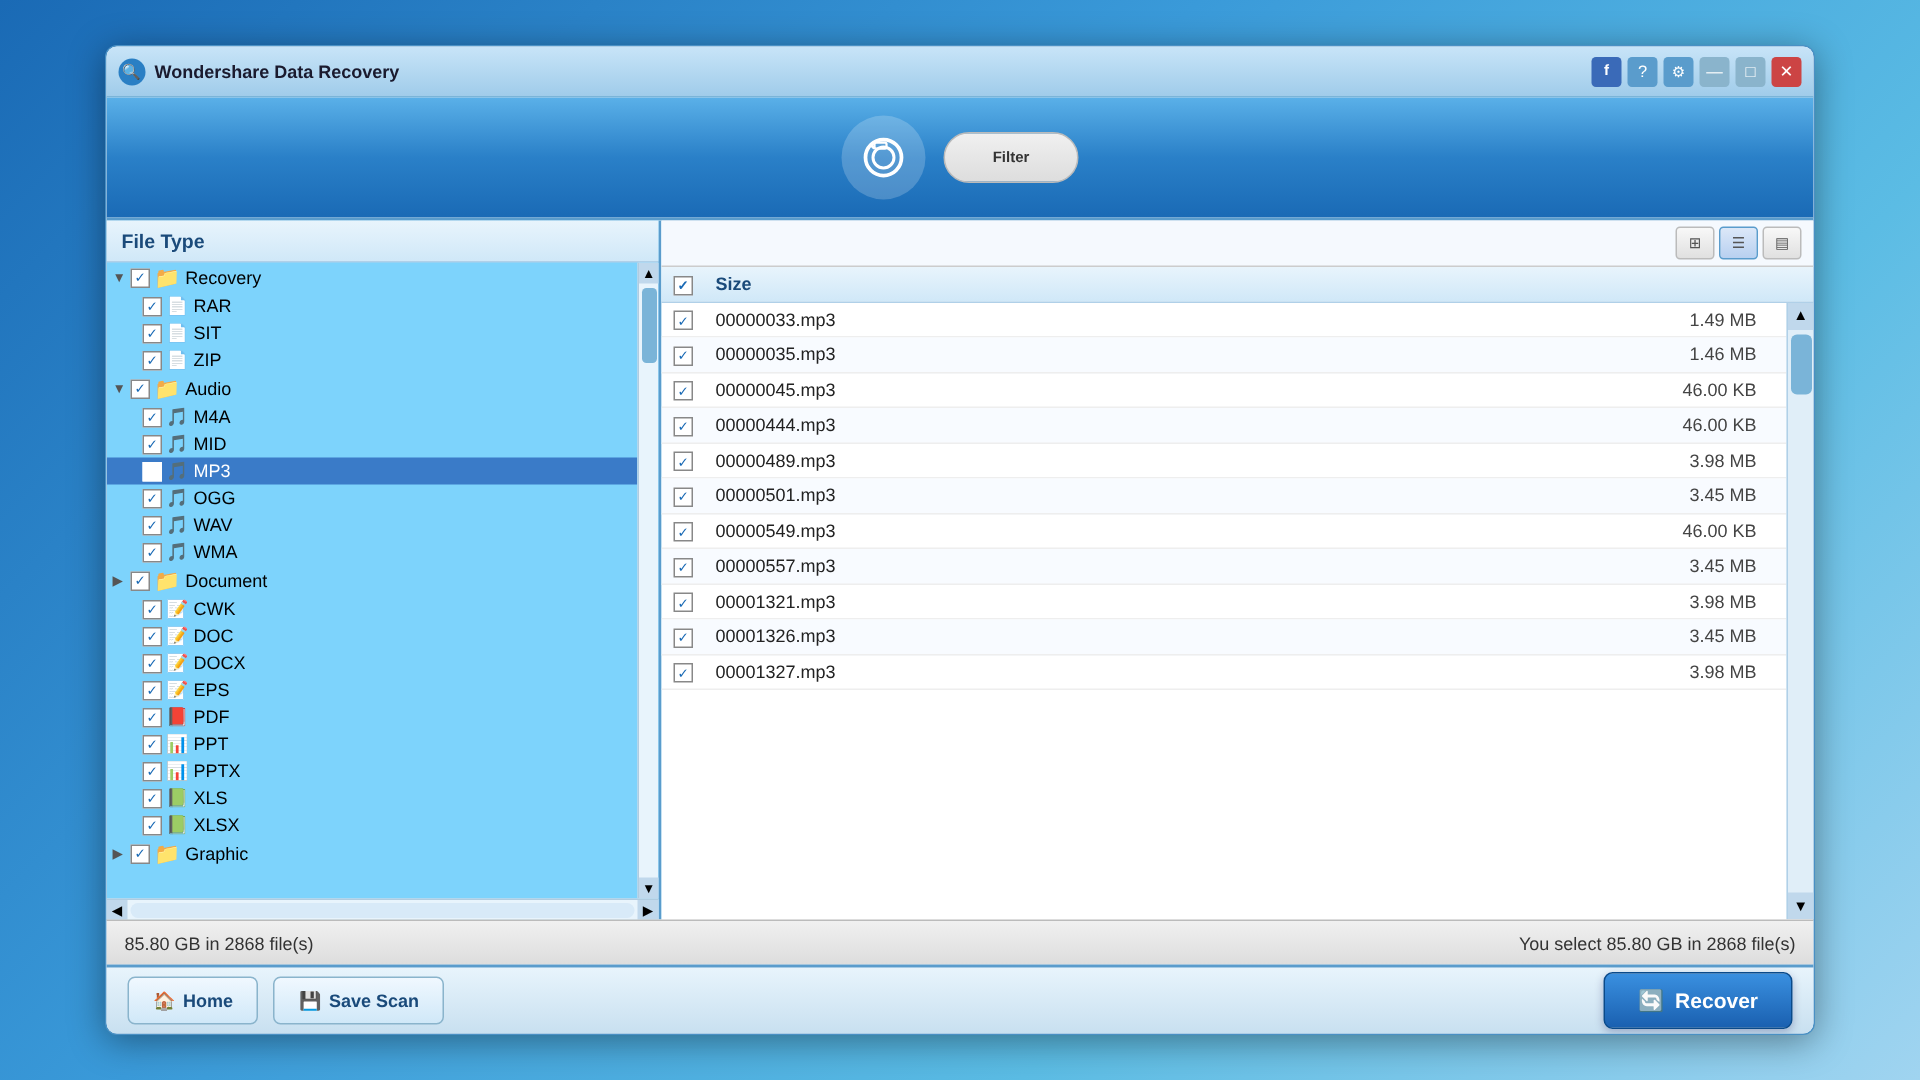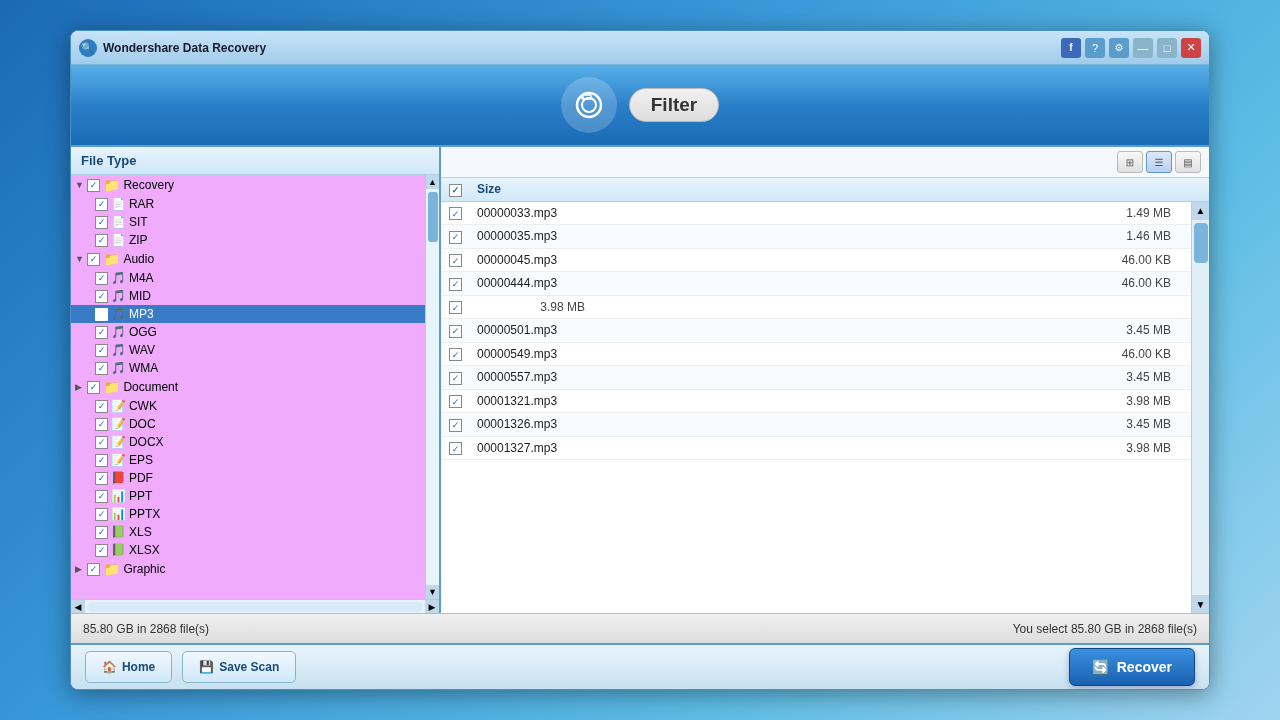--- a/index.html
+++ b/index.html
@@ -94,39 +94,39 @@
       font-size: 13px;
       color: #888;
       outline: none;
       background: #fff;
     }
     .filter-btn {
       width: 90px; height: 34px;
       background: linear-gradient(180deg, #f0f0f0 0%, #ddd 100%);
       border: 1px solid #bbb;
       border-radius: 17px;
-      font-size: 19px;
+      font-size: 10px;
       font-weight: 600;
       color: #333;
       cursor: pointer;
     }
     
     .main-content {
       display: flex;
       flex: 1;
       overflow: hidden;
       border-top: 2px solid #5a9ccc;
     }
     
     .left-panel {
       width: 370px;
       border-right: 2px solid #5a9ccc;
       display: flex;
       flex-direction: column;
-      background: #f0abfc;
+      background: #7dd3fc;
     }
     .file-type-header {
       background: linear-gradient(180deg, #e8f4fc 0%, #d0e8f8 100%);
       padding: 6px 10px;
       font-size: 13px;
       font-weight: 700;
       color: #1a4a7a;
       border-bottom: 1px solid #b0d0e8;
       display: flex;
       align-items: center;
@@ -507,20 +507,21 @@
     <div class="col-check">
       <span class="cb checked"></span>
     </div>
     <div class="col-name">00000444.mp3</div>
     <div class="col-size">46.00 KB</div>
   </div>
               <div class="file-row">
     <div class="col-check">
       <span class="cb checked"></span>
     </div>
+    <div class="col-name">00000489.mp3</div>
     <div class="col-size">3.98 MB</div>
   </div>
               <div class="file-row">
     <div class="col-check">
       <span class="cb checked"></span>
     </div>
     <div class="col-name">00000501.mp3</div>
     <div class="col-size">3.45 MB</div>
   </div>
               <div class="file-row">

